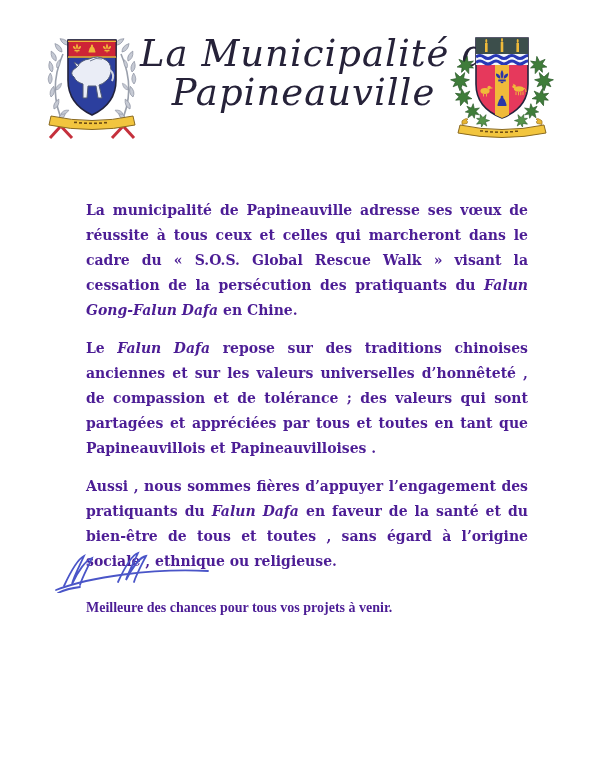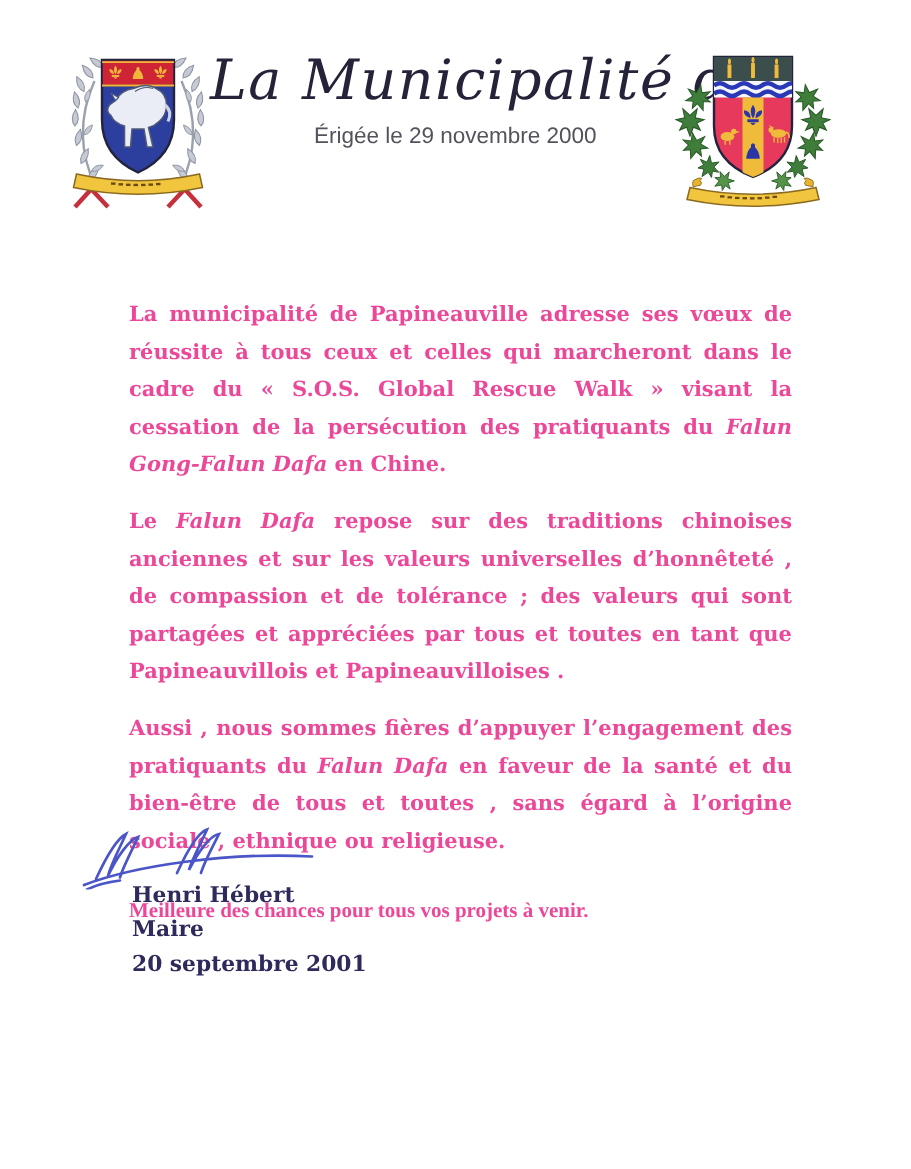--- a/index.html
+++ b/index.html
@@ -27,21 +27,21 @@
     white-space:nowrap;
   }
   .subtitle{
     margin-top:9px;
     font-family:"Liberation Sans", sans-serif;
     font-size:15px;
     color:#55525c;
   }
   .body-text{
     position:absolute;left:86px;top:198px;width:442px;
-    color:#ec4899;
+    color:#4c1d95;
     font-size:14px;
     font-weight:bold;
     line-height:25px;
     text-align:justify;
   }
   .body-text p{margin:0 0 13px 0;}
   .body-text em{font-style:italic;font-weight:bold;}
   .closing{margin-top:21px !important;text-align:left;font-family:Liberation Serif, serif;}
   .signature-svg{position:absolute;left:54px;top:549px;width:158px;height:44px;}
   .sig-block{
@@ -125,21 +125,21 @@
         <rect x="45" y="94.5" width="3" height="1.6"></rect>
         <rect x="50" y="94.5" width="3" height="1.6"></rect>
         <rect x="55" y="94.3" width="3" height="1.6"></rect>
         <rect x="60" y="93.9" width="3" height="1.6"></rect>
       </g>
     </g>
   </svg>
 
   <div class="letterhead">
     <div class="title-line">La Municipalité de</div>
-    <div class="subtitle">Érigée le 29 novembre 2000</div>
+    <div class="title-line">Papineauville</div>
   </div>
 
   <svg class="crest crest-right" viewBox="0 0 104 118" aria-hidden="true">
     <defs>
       <path id="mpl" d="M0,7 L1.8,2.2 L5.5,3.8 L3.6,0 L7.5,-1.8 L2.8,-2.8 L3.8,-7.5 L0,-4 L-3.8,-7.5 L-2.8,-2.8 L-7.5,-1.8 L-3.6,0 L-5.5,3.8 L-1.8,2.2 Z"></path>
       <clipPath id="rsc">
           <path d="M26,10 L78,10 L78,56 Q78,80 52,90 Q26,80 26,56 Z"></path>
         </clipPath>
     </defs>
     <g fill="#3f7d3a" stroke="#2a5a28" stroke-width="0.6">
@@ -213,19 +213,14 @@
 
   <svg class="signature-svg" viewBox="0 0 158 44" aria-hidden="true">
     <g stroke="#4a55c8" stroke-width="1.8" fill="none" stroke-linecap="round">
       <path d="M10,37 C16,24 24,10 30,7 C26,16 20,27 18,35 C24,22 32,11 38,9 C34,18 28,29 26,36"></path>
       <path d="M64,33 C70,20 78,6 84,4 C80,13 74,24 72,31 C78,19 86,8 92,7 C88,15 82,26 80,33"></path>
       <path d="M2,41 C36,28 98,19 154,22"></path>
       <path d="M4,44 C10,41 18,39 26,38"></path>
     </g>
   </svg>
 
-  <div class="sig-block">
-    <div class="sig-line">Henri Hébert</div>
-    <div class="sig-line">Maire</div>
-    <div class="sig-line">20 septembre 2001</div>
-  </div>
 
 </div>
 
 </body></html>

